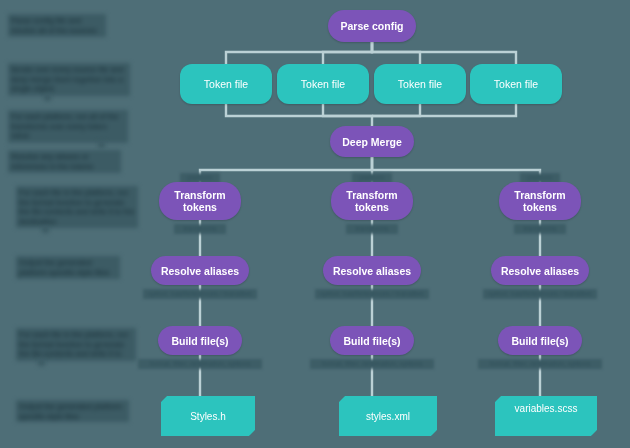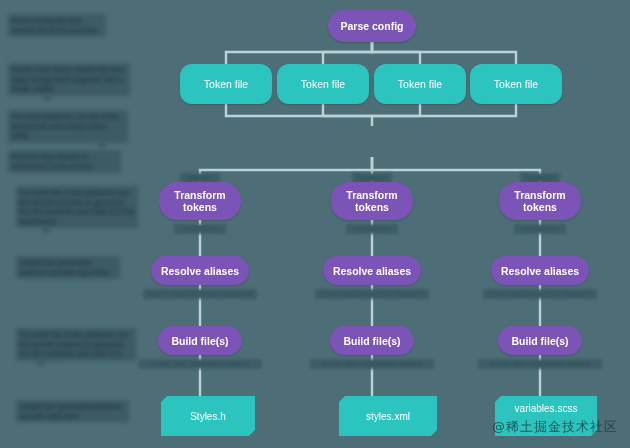--- a/index.html
+++ b/index.html
@@ -167,20 +167,23 @@
   <div class="node tokenbox" style="left:277px;top:64px;width:92px;height:40px;">
     <span>Token file</span>
   </div>
   <div class="node tokenbox" style="left:374px;top:64px;width:92px;height:40px;">
     <span>Token file</span>
   </div>
   <div class="node tokenbox" style="left:470px;top:64px;width:92px;height:40px;">
     <span>Token file</span>
   </div>
 
+  <div class="node pill" style="left:330px;top:126px;width:84px;height:31px;">
+    <span>Deep Merge</span>
+  </div>
 
   <div class="elabel" style="left:180px;top:173px;width:40px;">platform</div>
   <div class="node pill two-line" style="left:159px;top:182px;width:82px;height:38px;">
     <span>Transform tokens</span>
   </div>
   <div class="elabel" style="left:174px;top:224px;width:52px;">transforms</div>
 
   <div class="elabel" style="left:352px;top:173px;width:40px;">platform</div>
   <div class="node pill two-line" style="left:331px;top:182px;width:82px;height:38px;">
     <span>Transform tokens</span>
@@ -226,15 +229,14 @@
   <div class="node filebox" style="left:161px;top:396px;width:94px;height:40px;">
     <span>Styles.h</span>
   </div>
   <div class="node filebox" style="left:339px;top:396px;width:98px;height:40px;">
     <span>styles.xml</span>
   </div>
   <div class="node filebox" style="left:495px;top:396px;width:102px;height:40px;align-items:flex-start;padding-top:7px;justify-content:center;">
     <span>variables.scss</span>
   </div>
 
-  <div class="watermark" style="left:492px;top:418px;">@稀土掘金技术社区</div>
 
 </div>
 
 </body></html>

